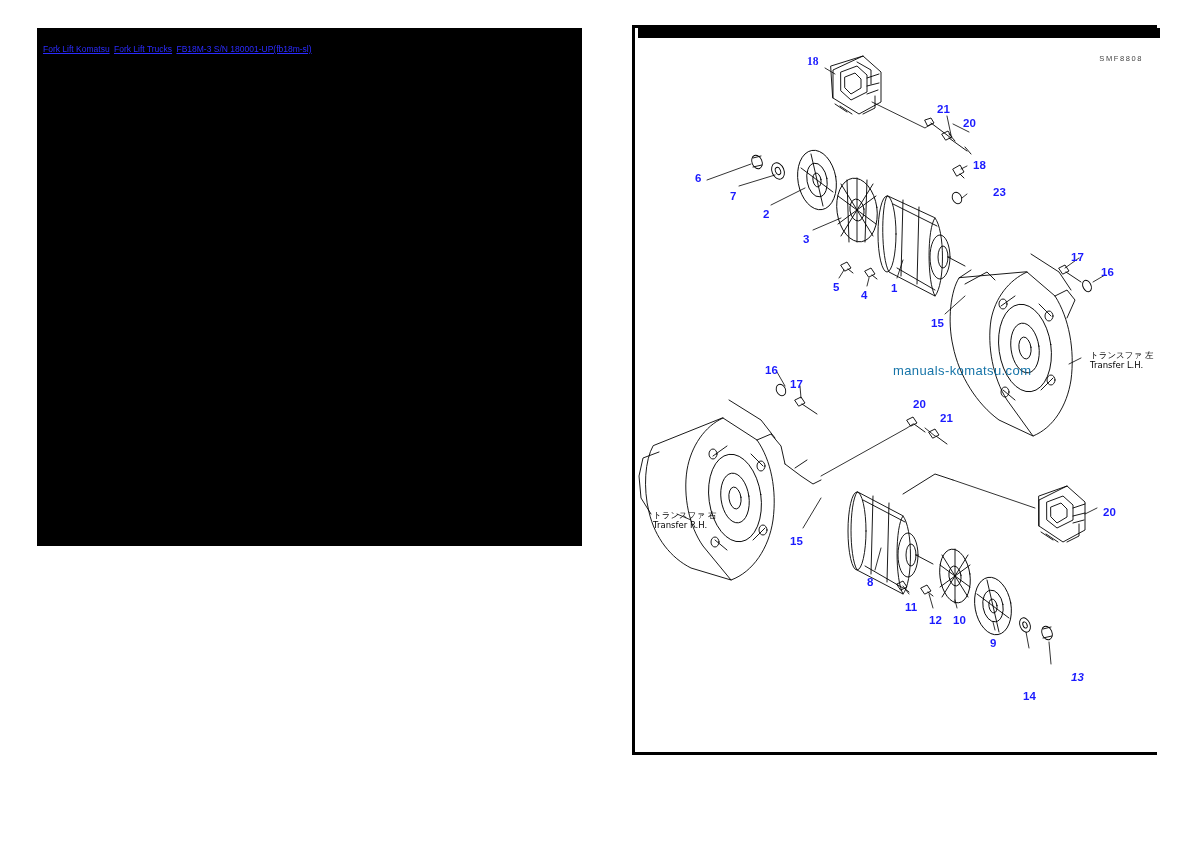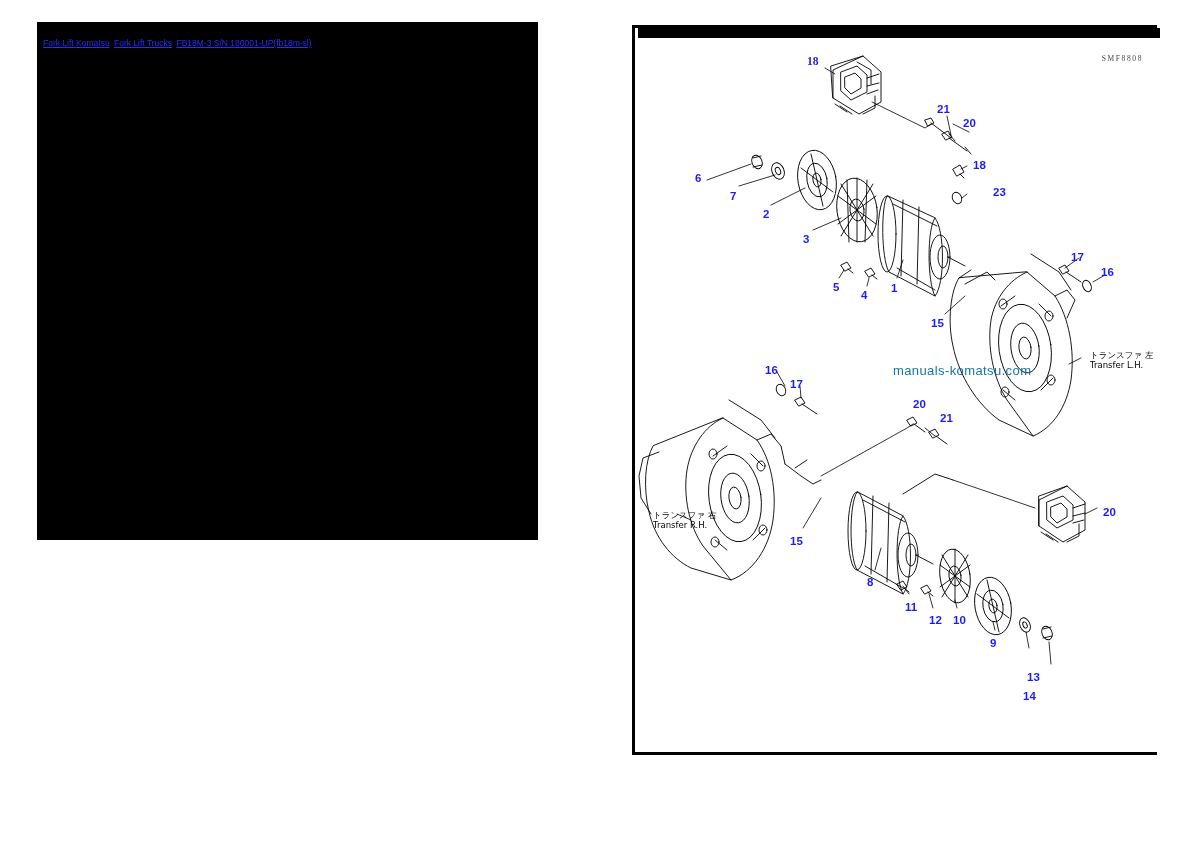--- a/index.html
+++ b/index.html
@@ -12,22 +12,22 @@
     height: 842px;
     position: relative;
     font-family: "Liberation Sans", sans-serif;
     overflow: hidden;
   }
 
   
   #left-panel {
     position: absolute;
     left: 37px;
-    top: 22px;
-    width: 501px;
+    top: 28px;
+    width: 545px;
     height: 518px;
     background: #000000;
     box-sizing: border-box;
   }
   #breadcrumb {
     position: absolute;
     left: 6px;
     top: 16px;
     font-size: 8.5px;
     line-height: 11px;
@@ -82,21 +82,21 @@
     white-space: nowrap;
     font-family: "DejaVu Sans", sans-serif;
   }
   #sheet-code {
     position: absolute;
     right: 14px;
     top: 26px;
     font-size: 7.5px;
     letter-spacing: 1.6px;
     color: #444444;
-    font-family: Liberation Serif, serif;
+    font-family: Liberation Sans, sans-serif;
   }
   #watermark {
     position: absolute;
     left: 258px;
     top: 335px;
     font-size: 13px;
     color: #0369a1;
     letter-spacing: 0.4px;
     font-family: "Liberation Sans", sans-serif;
     opacity: 0.92;
@@ -383,16 +383,16 @@
   <div class="callout" style="left:278px; top:370px;">20</div>
   <div class="callout" style="left:305px; top:384px;">21</div>
   <div class="callout" style="left:468px; top:478px;">20</div>
   <div class="callout" style="left:155px; top:507px;">15</div>
   <div class="callout" style="left:232px; top:548px;">8</div>
   <div class="callout" style="left:270px; top:573px;">11</div>
   <div class="callout" style="left:294px; top:586px;">12</div>
   <div class="callout" style="left:318px; top:586px;">10</div>
   <div class="callout" style="left:355px; top:609px;">9</div>
   <div class="callout" style="left:388px; top:662px;text-align:right;">14</div>
-  <div class="callout" style="left:392px; top:643px;">13</div>
+  <div class="callout" style="left:436px; top:643px;font-style:italic;">13</div>
 
   <div id="watermark">manuals-komatsu.com</div>
 </div>
 
 </body></html>

